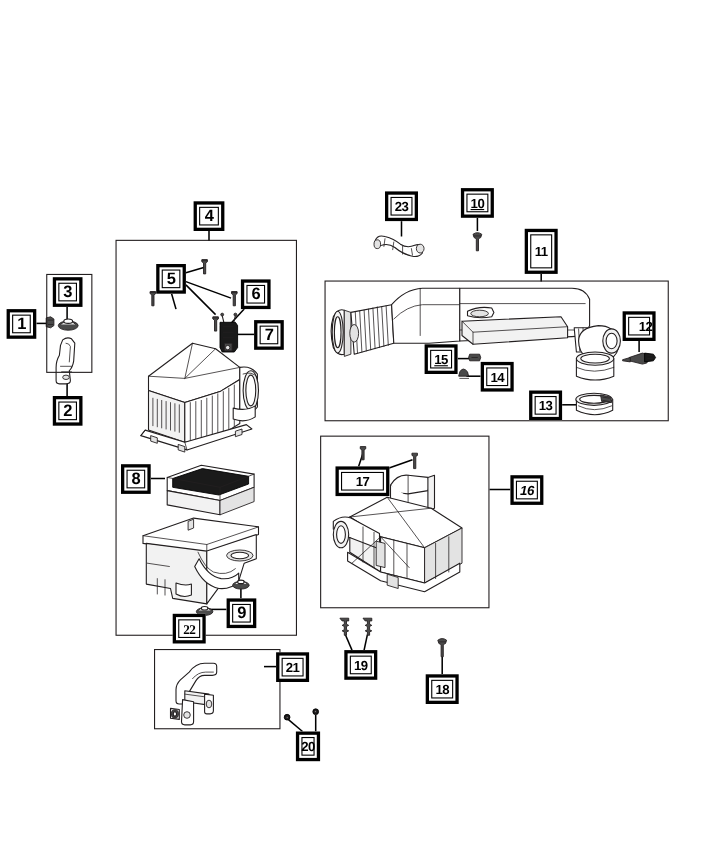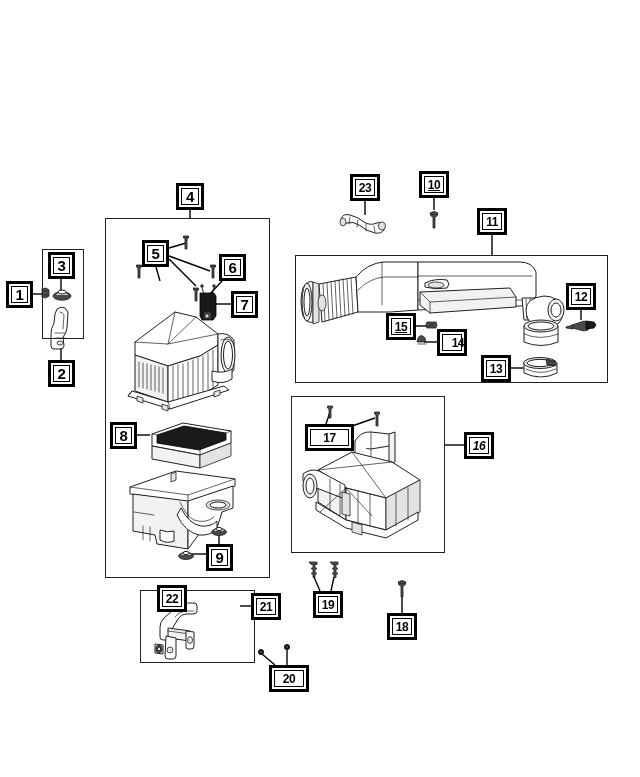--- a/index.html
+++ b/index.html
@@ -460,36 +460,36 @@
   <div class="callout" style="left:206px;top:544px;width:27px;height:27px;">
     <span class="inner"></span>
       <span class="num">9</span>
     </div>
 
   <div class="callout w2" style="left:419px;top:171px;width:30px;height:27px;text-decoration:underline;">
     <span class="inner"></span>
       <span class="num">10</span>
     </div>
 
-  <div class="callout w2" style="left:477px;top:208px;width:30px;height:27px;">
+  <div class="callout w2" style="left:477px;top:208px;width:30px;height:41px;">
     <span class="inner"></span>
       <span class="num">11</span>
     </div>
 
-  <div class="callout w2" style="left:566px;top:283px;width:30px;height:27px;">
+  <div class="callout w2" style="left:566px;top:283px;width:30px;height:27px;justify-content:flex-end;">
     <span class="inner"></span>
       <span class="num">12</span>
     </div>
 
   <div class="callout w2" style="left:481px;top:355px;width:30px;height:27px;">
     <span class="inner"></span>
       <span class="num">13</span>
     </div>
 
-  <div class="callout w2" style="left:437px;top:329px;width:30px;height:27px;justify-content:flex-end;">
+  <div class="callout w2" style="left:437px;top:329px;width:30px;height:27px;">
     <span class="inner"></span>
       <span class="num">14</span>
     </div>
 
   <div class="callout w2" style="left:386px;top:313px;width:30px;height:27px;text-decoration:underline;">
     <span class="inner"></span>
       <span class="num">15</span>
     </div>
 
   <div class="callout w2" style="left:464px;top:432px;width:30px;height:27px;font-style:italic;">
@@ -505,31 +505,31 @@
   <div class="callout w2" style="left:387px;top:613px;width:30px;height:27px;text-align:center;">
     <span class="inner"></span>
       <span class="num">18</span>
     </div>
 
   <div class="callout w2" style="left:313px;top:591px;width:30px;height:27px;">
     <span class="inner"></span>
       <span class="num">19</span>
     </div>
 
-  <div class="callout w2" style="left:269px;top:665px;width:40px;height:27px;">
+  <div class="callout w2" style="left:269px;top:665px;width:22px;height:27px;">
     <span class="inner"></span>
       <span class="num">20</span>
     </div>
 
   <div class="callout w2" style="left:251px;top:593px;width:30px;height:27px;">
     <span class="inner"></span>
       <span class="num">21</span>
     </div>
 
-  <div class="callout w2" style="left:157px;top:585px;width:30px;height:27px;">
+  <div class="callout w2" style="left:157px;top:558px;width:30px;height:27px;font-family:Liberation Serif, serif;">
     <span class="inner"></span>
       <span class="num">22</span>
     </div>
 
   <div class="callout w2" style="left:350px;top:174px;width:30px;height:27px;">
     <span class="inner"></span>
       <span class="num">23</span>
     </div>
 
 </div>

